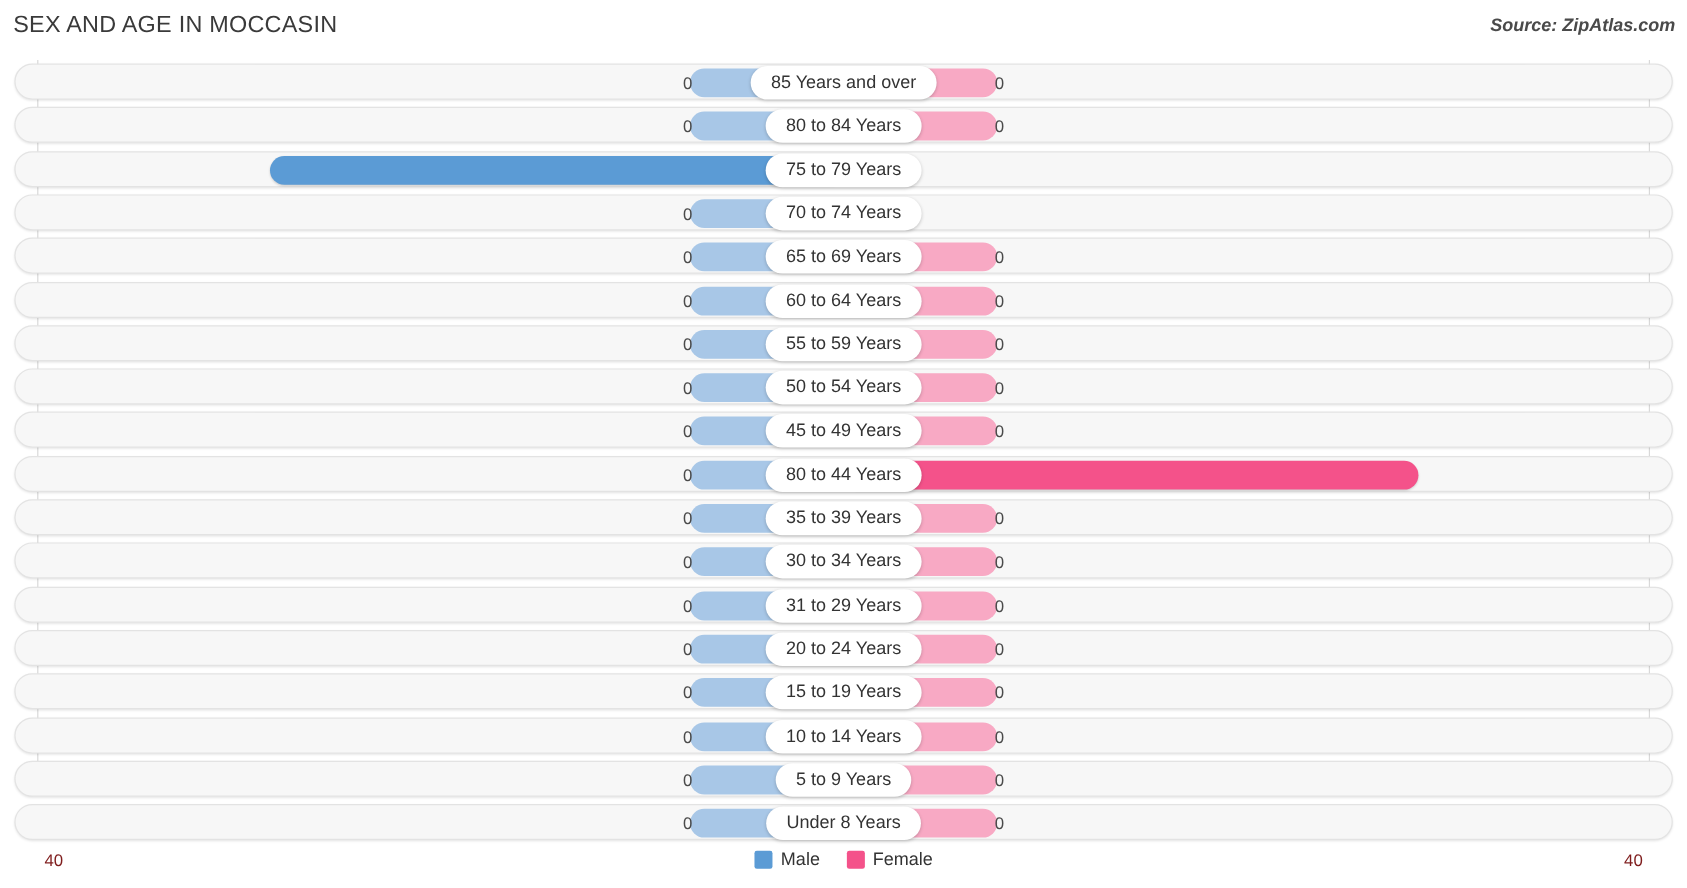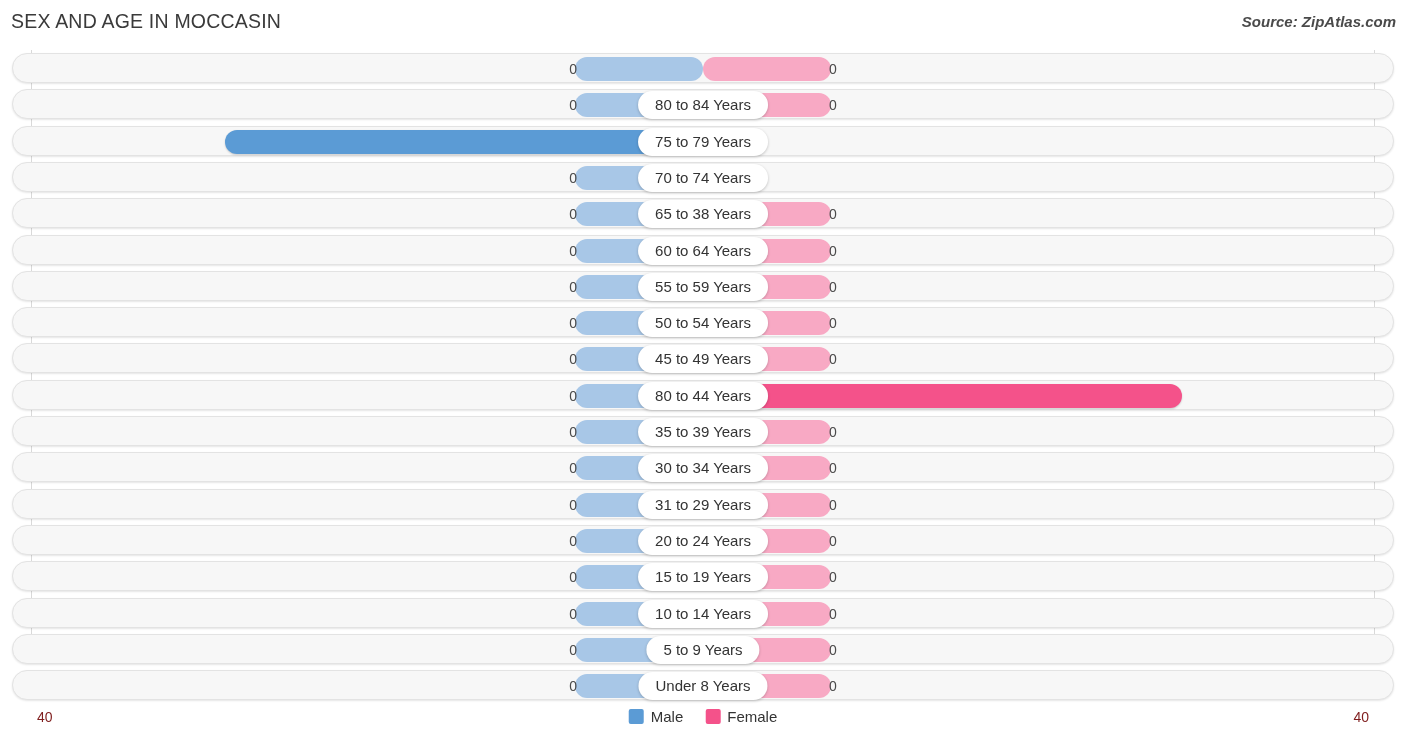--- a/index.html
+++ b/index.html
@@ -190,20 +190,21 @@
   </div>
 
   <div class="plot" id="plot-area">
     <div class="gridline left"></div>
     <div class="gridline right"></div>
   <div class="row" style="top: 3px;">
         <div class="bar male zero" style="width: 128px;"></div>
         <div class="bar female zero" style="width: 128px;"></div>
         <span class="axis-val male-side">0</span>
         <span class="axis-val female-side">0</span>
+        <div class="cat-pill">85 Years and over</div>
       </div>
       <div class="row" style="top: 39.3px;">
         <div class="bar male zero" style="width: 128px;"></div>
         <div class="bar female zero" style="width: 128px;"></div>
         <span class="axis-val male-side">0</span>
         <span class="axis-val female-side">0</span>
         <div class="cat-pill">80 to 84 Years</div>
       </div>
       <div class="row" style="top: 75.6px;">
         <div class="bar male value" style="width: 478.5px;">
@@ -214,21 +215,21 @@
       <div class="row" style="top: 111.9px;">
         <div class="bar male zero" style="width: 128px;"></div>
         <span class="axis-val male-side">0</span>
         <div class="cat-pill">70 to 74 Years</div>
       </div>
       <div class="row" style="top: 148.2px;">
         <div class="bar male zero" style="width: 128px;"></div>
         <div class="bar female zero" style="width: 128px;"></div>
         <span class="axis-val male-side">0</span>
         <span class="axis-val female-side">0</span>
-        <div class="cat-pill">65 to 38 Years</div>
+        <div class="cat-pill">65 to 69 Years</div>
       </div>
       <div class="row" style="top: 184.5px;">
         <div class="bar male zero" style="width: 128px;"></div>
         <div class="bar female zero" style="width: 128px;"></div>
         <span class="axis-val male-side">0</span>
         <span class="axis-val female-side">0</span>
         <div class="cat-pill">60 to 64 Years</div>
       </div>
       <div class="row" style="top: 220.8px;">
         <div class="bar male zero" style="width: 128px;"></div>

